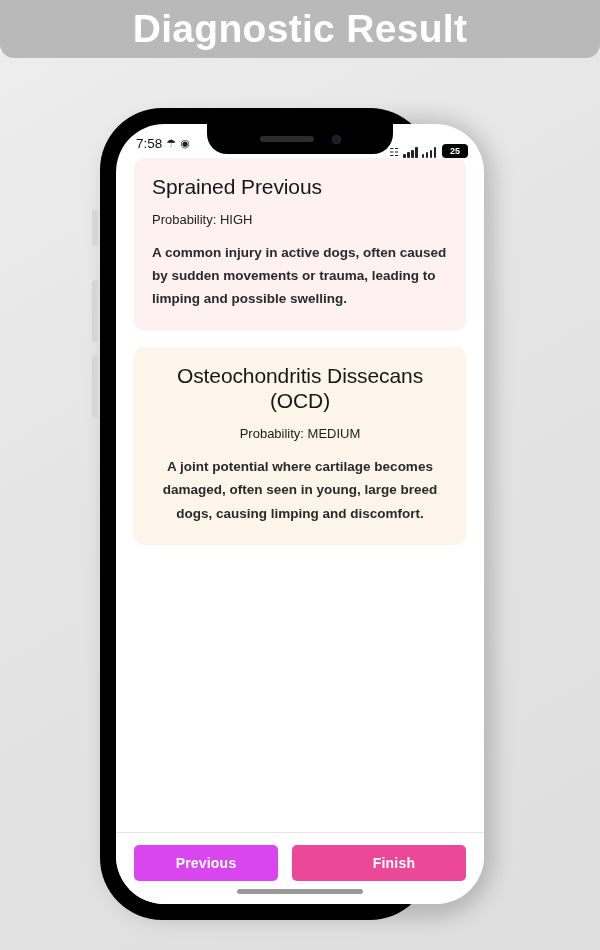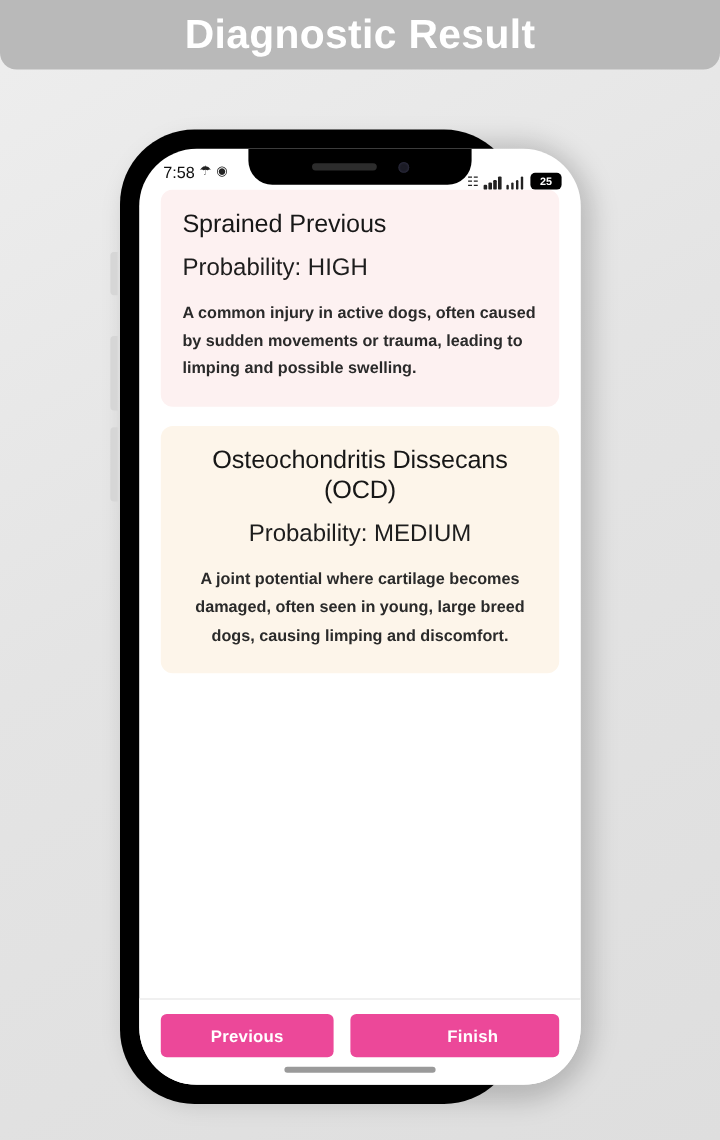--- a/index.html
+++ b/index.html
@@ -31,21 +31,21 @@
     height: 58px;
     background: #b9b9b9;
     border-bottom-left-radius: 14px;
     border-bottom-right-radius: 14px;
     display: flex;
     align-items: center;
     justify-content: center;
   }
   .title-banner .title-text {
     color: #ffffff;
-    font-size: 34px;
+    font-size: 39px;
     font-weight: bold;
     letter-spacing: 0.3px;
   }
 
   
   .phone-wrap {
     position: absolute;
     left: 100px;
     top: 108px;
     width: 400px;
@@ -220,21 +220,21 @@
 
   .card-title {
     font-size: 21px;
     color: #171717;
     line-height: 1.22;
     margin: 0 0 12px 0;
     font-weight: 400;
     letter-spacing: -0.1px;
   }
   .card-prob {
-    font-size: 20px;
+    font-size: 13px;
     color: #1d1d1d;
     margin: 0 0 14px 0;
   }
   .card-desc {
     font-size: 13.5px;
     color: #2a2a2a;
     line-height: 1.73;
     margin: 0;
     font-weight: bold;
   }
@@ -260,21 +260,21 @@
     height: 36px;
     border: none;
     border-radius: 5px;
     color: #ffffff;
     font-size: 14px;
     font-weight: bold;
     font-family: "Liberation Sans", sans-serif;
     cursor: pointer;
     letter-spacing: 0.2px;
   }
-  .nav-btn.prev { background: #ec4899; }
+  .nav-btn.prev { background: #d946ef; }
   .nav-btn.finish { background: #ec4899; padding-left: 36px; }
 
   .home-indicator {
     position: absolute;
     left: 50%;
     transform: translateX(-50%);
     bottom: 10px;
     width: 126px;
     height: 5px;
     border-radius: 3px;

